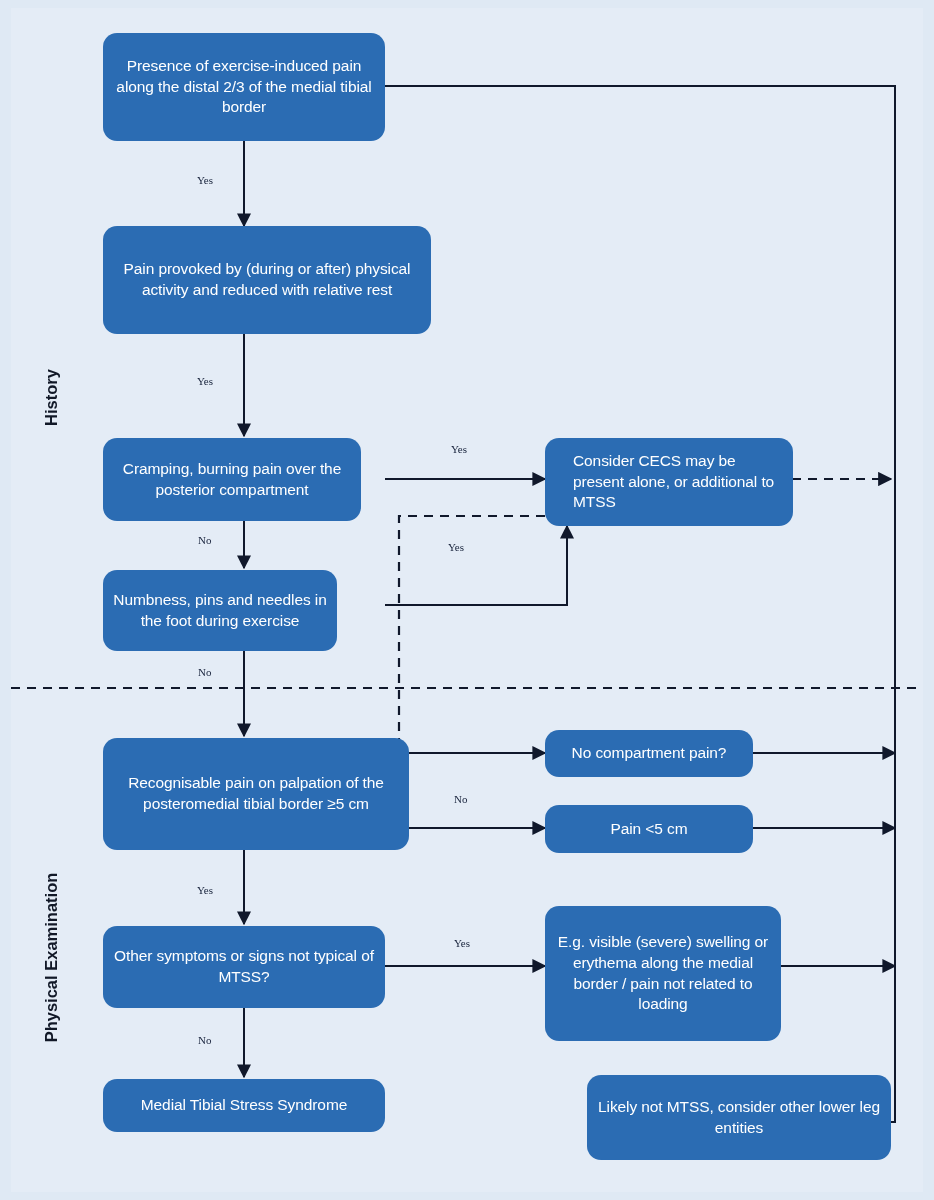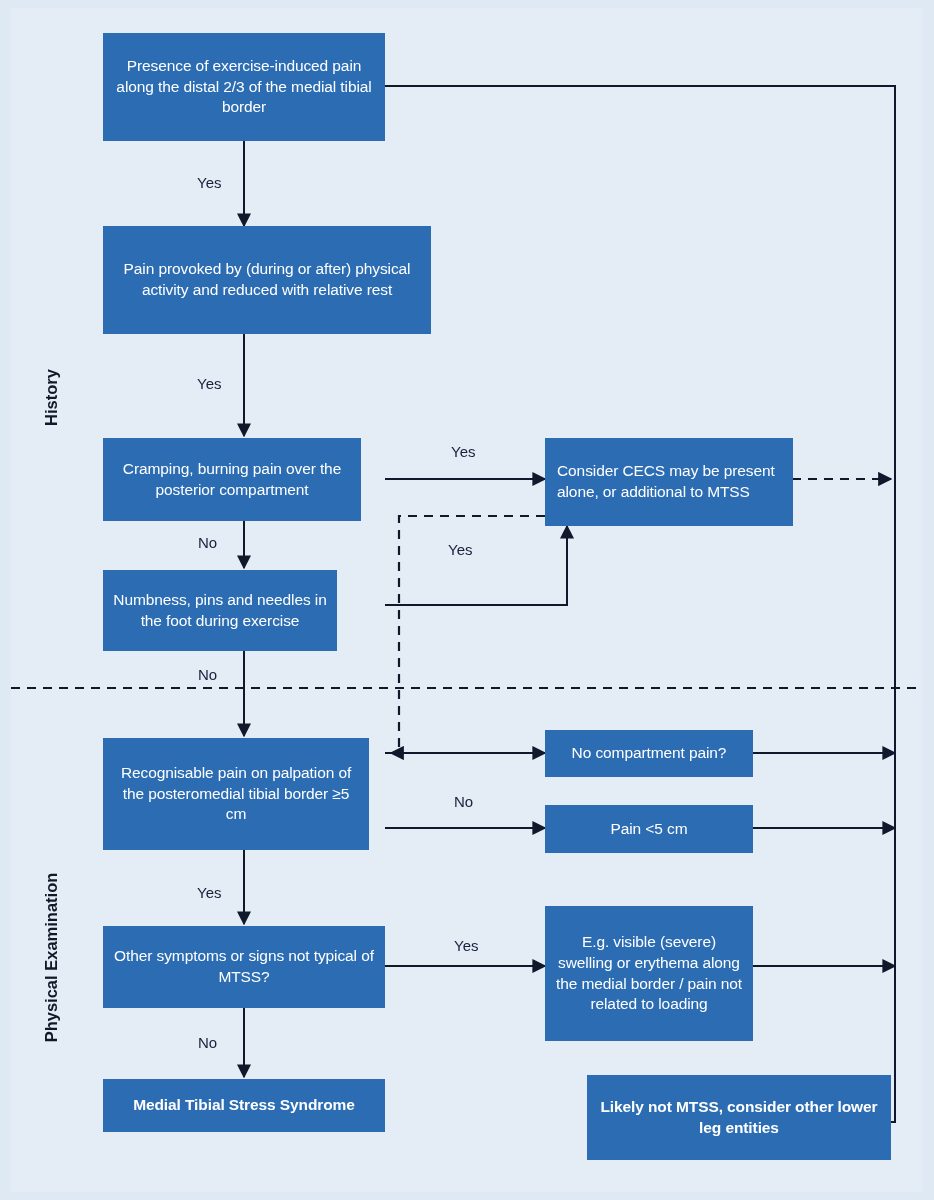--- a/index.html
+++ b/index.html
@@ -22,32 +22,34 @@
     color:#ffffff;
     display:flex;
     align-items:center;
     justify-content:center;
     text-align:center;
     font-size:15.5px;
     line-height:1.34;
     padding:6px 10px;
     box-sizing:border-box;
     letter-spacing:-0.1px;
+    border-radius:14px;
   }
   .box.left-align{
     text-align:left;
     justify-content:center;
-    padding-left:12px;
+    padding-left:28px;
   }
-  .box.bold{ font-weight:bold; }
+  .box.bold{ font-weight:normal; }
   .edge-label{
     position:absolute;
-    font-size:15px;
+    font-size:11px;
     color:#16213a;
     white-space:nowrap;
+    font-family:Liberation Serif, serif;
   }
   .side-label{
     position:absolute;
     font-size:16.5px;
     font-weight:bold;
     color:#111827;
     transform-origin:center center;
     white-space:nowrap;
   }
   svg.lines{
@@ -126,37 +128,37 @@
     </div>
 
     <div class="box left-align" style="left:534px; top:430px; width:248px; height:88px;">
       <span>Consider CECS may be present alone, or additional to MTSS</span>
     </div>
 
     <div class="box" style="left:92px;  top:562px; width:234px; height:81px;">
       <span>Numbness, pins and needles in the foot during exercise</span>
     </div>
 
-    <div class="box" style="left:92px;  top:730px; width:266px; height:112px;">
+    <div class="box" style="left:92px;  top:730px; width:306px; height:112px;">
       <span>Recognisable pain on palpation of the posteromedial tibial border ≥5 cm</span>
     </div>
 
     <div class="box" style="left:534px; top:722px; width:208px; height:47px;">
       <span>No compartment pain?</span>
     </div>
 
     <div class="box" style="left:534px; top:797px; width:208px; height:48px;">
       <span>Pain &lt;5 cm</span>
     </div>
 
     <div class="box" style="left:92px;  top:918px; width:282px; height:82px;">
       <span>Other symptoms or signs not typical of MTSS?</span>
     </div>
 
-    <div class="box" style="left:534px; top:898px; width:208px; height:135px;">
+    <div class="box" style="left:534px; top:898px; width:236px; height:135px;">
       <span>E.g. visible (severe) swelling or erythema along the medial border / pain not related to loading</span>
     </div>
 
     <div class="box bold" style="left:92px;  top:1071px; width:282px; height:53px;">
       <span>Medial Tibial Stress Syndrome</span>
     </div>
 
     <div class="box bold" style="left:534px; top:1067px; width:304px; height:85px;margin-left:42px;">
       <span>Likely not MTSS, consider other lower leg entities</span>
     </div>

